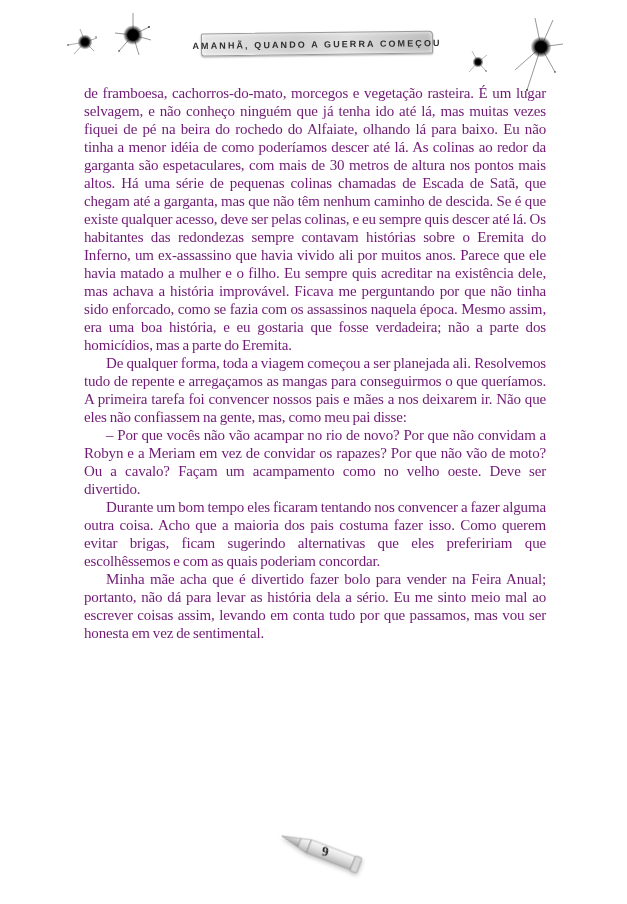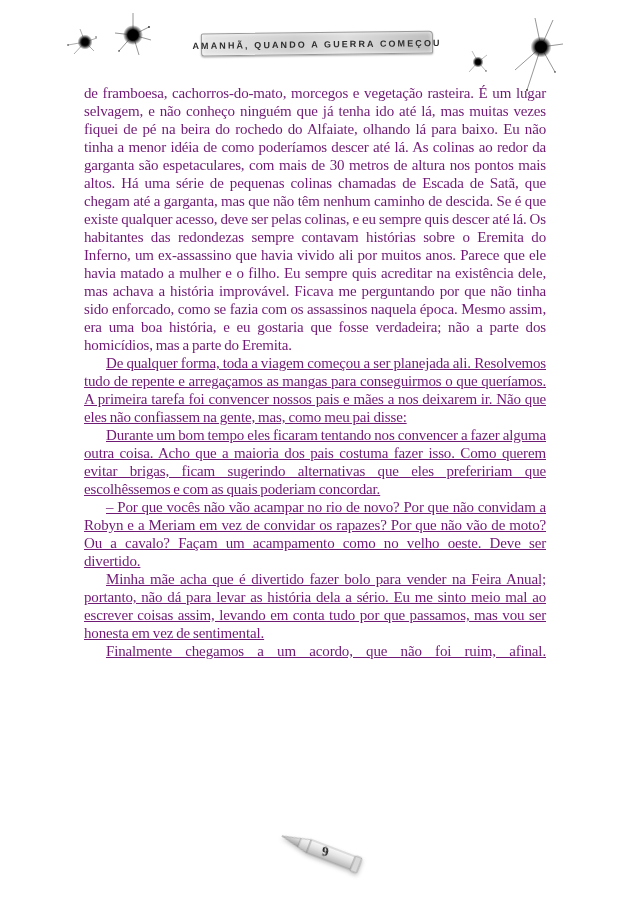--- a/index.html
+++ b/index.html
@@ -43,21 +43,21 @@
     width: 462px;
     color: #701a75;
     font-size: 15px;
     line-height: 18px;
     letter-spacing: -0.15px;
     word-spacing: -0.6px;
     text-align: justify;
     hyphens: none;
   }
   .para { margin: 0; padding: 0; text-indent: 0; }
-  .para.indent { text-indent: 22px; text-decoration: underline; }
+  .para.indent { text-indent: 22px; }
   .para.justify-last { text-align-last: justify; }
 
   
   .splat { position: absolute; pointer-events: none; }
   .splat-1 { left: 64px;  top: 21px; }
   .splat-2 { left: 105px; top: 7px;  }
   .splat-3 { left: 460px; top: 44px; }
   .splat-4 { left: 505px; top: 10px; }
 
   .bullet-wrap {
@@ -166,24 +166,23 @@
     <circle cx="36" cy="37" r="5.8" fill="#000"></circle>
   </svg>
 
   <div class="header-plate">
     <span class="header-title">AMANHÃ, QUANDO A GUERRA COMEÇOU</span>
   </div>
 
   <div class="text-block">
     <p class="para">de framboesa, cachorros-do-mato, morcegos e vegetação rasteira. É um lugar selvagem, e não conheço ninguém que já tenha ido até lá, mas muitas vezes fiquei de pé na beira do rochedo do Alfaiate, olhando lá para baixo. Eu não tinha a menor idéia de como poderíamos descer até lá. As colinas ao redor da garganta são espetaculares, com mais de 30 metros de altura nos pontos mais altos. Há uma série de pequenas colinas chamadas de Escada de Satã, que chegam até a garganta, mas que não têm nenhum caminho de descida. Se é que existe qualquer acesso, deve ser pelas colinas, e eu sempre quis descer até lá. Os habitantes das redondezas sempre contavam histórias sobre o Eremita do Inferno, um ex-assassino que havia vivido ali por muitos anos. Parece que ele havia matado a mulher e o filho. Eu sempre quis acreditar na existência dele, mas achava a história improvável. Ficava me perguntando por que não tinha sido enforcado, como se fazia com os assassinos naquela época. Mesmo assim, era uma boa história, e eu gostaria que fosse verdadeira; não a parte dos homicídios, mas a parte do Eremita.</p>
     <p class="para indent">De qualquer forma, toda a viagem começou a ser planejada ali. Resolvemos tudo de repente e arregaçamos as mangas para conseguirmos o que queríamos. A primeira tarefa foi convencer nossos pais e mães a nos deixarem ir. Não que eles não confiassem na gente, mas, como meu pai disse:</p>
+    <p class="para indent">– Por que vocês não vão acampar no rio de novo? Por que não convidam a Robyn e a Meriam em vez de convidar os rapazes? Por que não vão de moto? Ou a cavalo? Façam um acampamento como no velho oeste. Deve ser divertido.</p>
     <p class="para indent">Durante um bom tempo eles ficaram tentando nos convencer a fazer alguma outra coisa. Acho que a maioria dos pais costuma fazer isso. Como querem evitar brigas, ficam sugerindo alternativas que eles prefeririam que escolhêssemos e com as quais poderiam concordar.</p>
-    <p class="para indent">– Por que vocês não vão acampar no rio de novo? Por que não convidam a Robyn e a Meriam em vez de convidar os rapazes? Por que não vão de moto? Ou a cavalo? Façam um acampamento como no velho oeste. Deve ser divertido.</p>
     <p class="para indent">Minha mãe acha que é divertido fazer bolo para vender na Feira Anual; portanto, não dá para levar as história dela a sério. Eu me sinto meio mal ao escrever coisas assim, levando em conta tudo por que passamos, mas vou ser honesta em vez de sentimental.</p>
-    <p class="para indent justify-last">Finalmente chegamos a um acordo, que não foi ruim, afinal.</p>
   </div>
 
   <div class="bullet-wrap">
     <svg width="86" height="26" viewBox="0 0 86 26">
       <defs>
         <linearGradient id="bgrad" x1="0" y1="0" x2="0" y2="1">
           <stop offset="0%" stop-color="#fafafa"></stop>
             <stop offset="45%" stop-color="#e3e3e3"></stop>
             <stop offset="100%" stop-color="#b5b5b5"></stop>
         </linearGradient>

